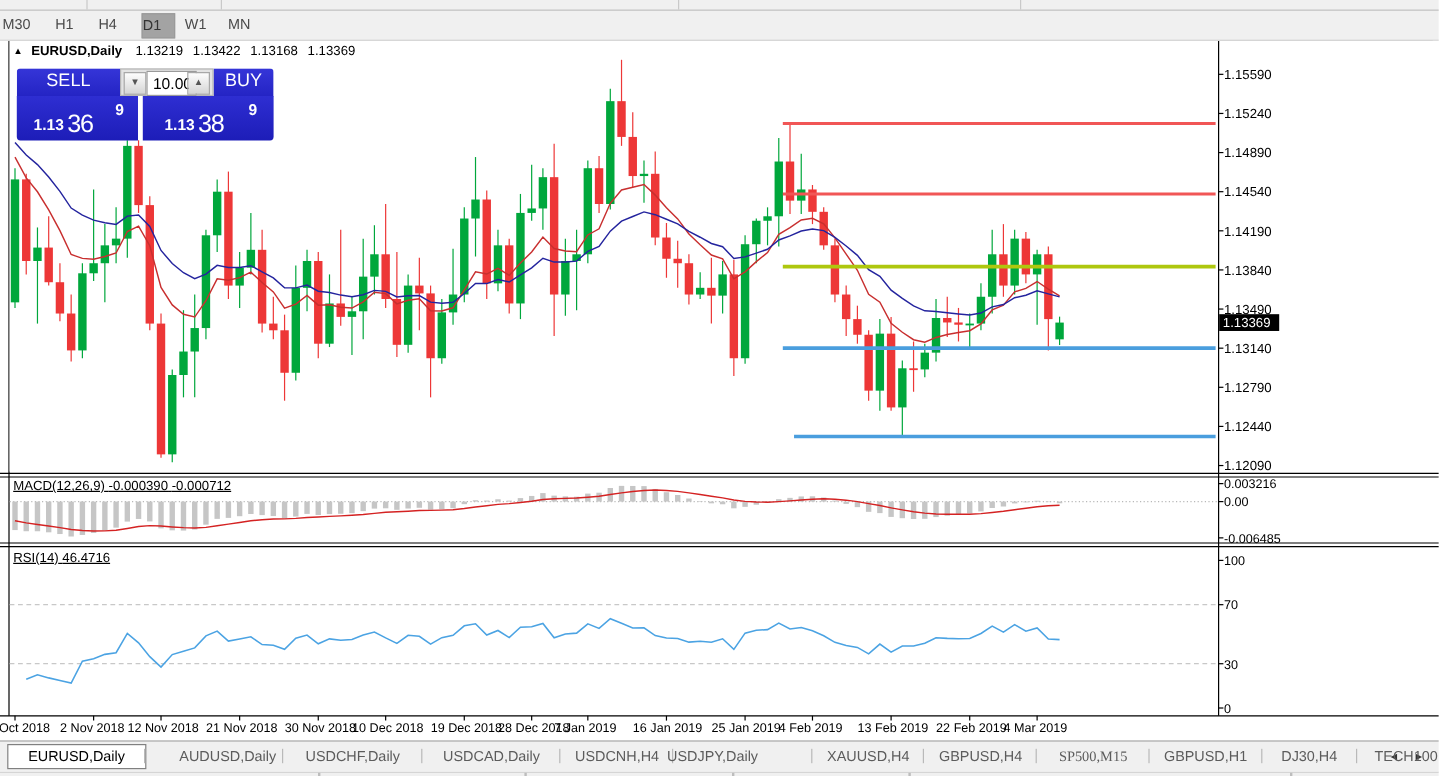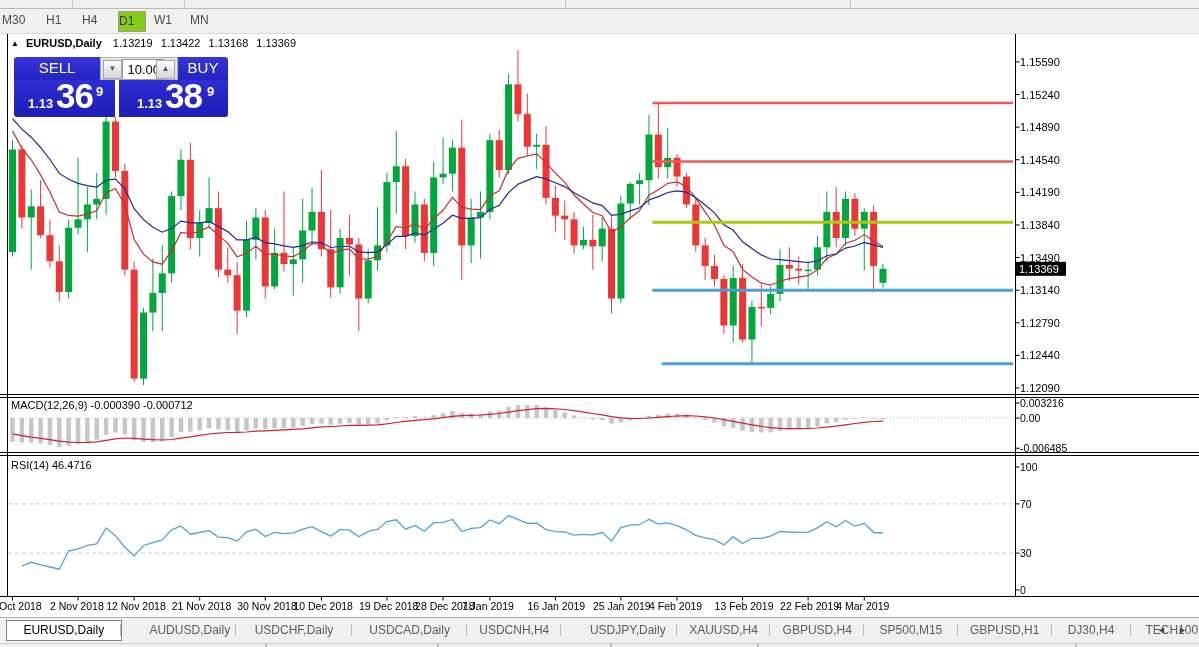--- a/index.html
+++ b/index.html
@@ -7,21 +7,21 @@
        font-family:"Liberation Sans",sans-serif;-webkit-font-smoothing:antialiased;}
   #stage{position:absolute;left:0;top:0;width:1199px;height:647px;}
   svg{position:absolute;left:0;top:0;}
 
   
   .top-strip{position:absolute;left:0;top:0;width:1199px;height:8px;background:#f0f0f0;border-bottom:1px solid #b9b9b9;}
   .top-strip .sep{position:absolute;top:0;width:1px;height:8px;background:#c9c9c9;}
   .tf-toolbar{position:absolute;left:0;top:9px;width:1199px;height:24px;background:#f0f0f0;border-bottom:1px solid #d7d7d7;}
   .tf-btn{position:absolute;top:2px;height:19px;line-height:19px;
           font-size:12px;color:#4a4a4a;cursor:default;}
-  .tf-btn.active{background:#84cc16;border:1px solid #9a9a9a;color:#333;}
+  .tf-btn.active{background:#a3a3a3;border:1px solid #9a9a9a;color:#333;}
 
   
   .chart-title{position:absolute;left:11px;top:37px;font-size:11px;color:#000;white-space:nowrap;z-index:6;}
   .chart-title .tri{font-size:8px;vertical-align:1px;margin-right:4px;}
   .chart-title b{font-weight:bold;margin-right:8px;}
   .chart-title span.num{margin-right:5px;}
 
   
   .trade-panel{position:absolute;left:14px;top:57px;width:214px;height:60px;z-index:7;}
   .tp-row1{position:absolute;left:0;top:0;width:214px;height:23px;}
@@ -33,27 +33,27 @@
   .tp-spin{position:absolute;top:2px;width:17px;height:17px;background:linear-gradient(#fdfdfd,#d5d5d5);
       border:1px solid #a8a8a8;font-size:8px;color:#555;text-align:center;line-height:16px;}
   .tp-spin.down{left:2px;}
   .tp-spin.up{right:2px;}
   .tp-vol-input{position:absolute;left:21px;top:1px;width:34px;height:19px;border:1px solid #9a9a9a;
       background:#fff;font-size:13px;font-family:"Liberation Sans",sans-serif;text-align:right;padding:0 3px;}
   .tp-price{position:absolute;top:23px;height:37px;background:linear-gradient(#2e2ed2,#1d1db8);color:#fff;}
   .tp-price.sell{left:0;width:101px;border-bottom-left-radius:3px;}
   .tp-price.buy{left:105px;width:109px;border-bottom-right-radius:3px;}
   .tp-price .small{position:absolute;bottom:6px;font-size:13px;font-weight:bold;letter-spacing:0;}
-  .tp-price .big{position:absolute;bottom:1px;font-size:35px;font-weight:bold;letter-spacing:-1px;}
+  .tp-price .big{position:absolute;bottom:1px;font-size:21px;font-weight:normal;letter-spacing:-1px;}
   .tp-price .sup{position:absolute;top:4px;font-size:13px;font-weight:bold;}
   .tp-price.sell .small{left:14px;} .tp-price.sell .big{left:42px;} .tp-price.sell .sup{left:82px;}
   .tp-price.buy .small{left:18px;}  .tp-price.buy .big{left:46px;}  .tp-price.buy .sup{left:88px;}
 
   
-  .ind-label{position:absolute;font-size:11px;color:#000;z-index:5;white-space:nowrap;}
+  .ind-label{position:absolute;font-size:11px;color:#000;z-index:5;white-space:nowrap;text-decoration:underline;}
 
   
   .tab-bar{position:absolute;left:0;top:617px;width:1199px;height:25px;background:#f0f0f0;border-top:1px solid #aaa;z-index:8;}
   .tab{position:absolute;top:2px;height:20px;line-height:20px;font-size:12px;color:#5c5c5c;text-align:center;cursor:default;white-space:nowrap;}
   .tab.active{background:#fff;border:1px solid #808080;color:#000;top:2px;height:19px;line-height:19px;}
   .tab-sep{position:absolute;top:6px;width:1px;height:12px;background:#b9b9b9;}
   .tab-scroll{position:absolute;top:7px;font-size:9px;color:#333;line-height:10px;}
   .bottom-strip{position:absolute;left:0;top:643px;width:1199px;height:4px;background:#f0f0f0;border-top:1px solid #cfcfcf;}
   .bottom-strip .sep{position:absolute;top:0;width:2px;height:4px;background:#bdbdbd;}
 </style>
@@ -512,27 +512,27 @@
   <div class="tab active" style="left: 6px; width: 113.6px;">EURUSD,Daily</div>
       <div class="tab-sep" style="left: 119.6px;"></div>
       <div class="tab" style="left: 133px; width: 113.6px;">AUDUSD,Daily</div>
       <div class="tab-sep" style="left: 235.2px;"></div>
       <div class="tab" style="left: 237.2px; width: 113.6px;">USDCHF,Daily</div>
       <div class="tab-sep" style="left: 350.8px;"></div>
       <div class="tab" style="left: 352.8px; width: 113.6px;">USDCAD,Daily</div>
       <div class="tab-sep" style="left: 466.4px;"></div>
       <div class="tab" style="left: 468.4px; width: 91.7px;">USDCNH,H4</div>
       <div class="tab-sep" style="left: 560.1px;"></div>
-      <div class="tab" style="left: 555px; width: 113.6px; padding-left: 16px;">USDJPY,Daily</div>
+      <div class="tab" style="left: 537px; width: 113.6px;">USDJPY,Daily</div>
       <div class="tab-sep" style="left: 675.7px;"></div>
       <div class="tab" style="left: 677.7px; width: 91.7px;">XAUUSD,H4</div>
       <div class="tab-sep" style="left: 769.4px;"></div>
       <div class="tab" style="left: 771.4px; width: 91.7px;">GBPUSD,H4</div>
       <div class="tab-sep" style="left: 863.1px;"></div>
-      <div class="tab" style="left: 865.1px; width: 91.7px;">SP500,M15</div>
+      <div class="tab" style="left: 865.1px; width: 91.7px; font-family: Liberation Serif, serif;">SP500,M15</div>
       <div class="tab-sep" style="left: 956.8px;"></div>
       <div class="tab" style="left: 958.8px; width: 91.7px;">GBPUSD,H1</div>
       <div class="tab-sep" style="left: 1050.5px;"></div>
       <div class="tab" style="left: 1052.5px; width: 77.1px;">DJ30,H4</div>
       <div class="tab-sep" style="left: 1129.6px;"></div>
       <div class="tab" style="left: 1131.6px; width: 99px;">TECH100,H1</div>
     </div>
 
   <div class="bottom-strip">
       <div class="sep" style="left: 265px;"></div>

